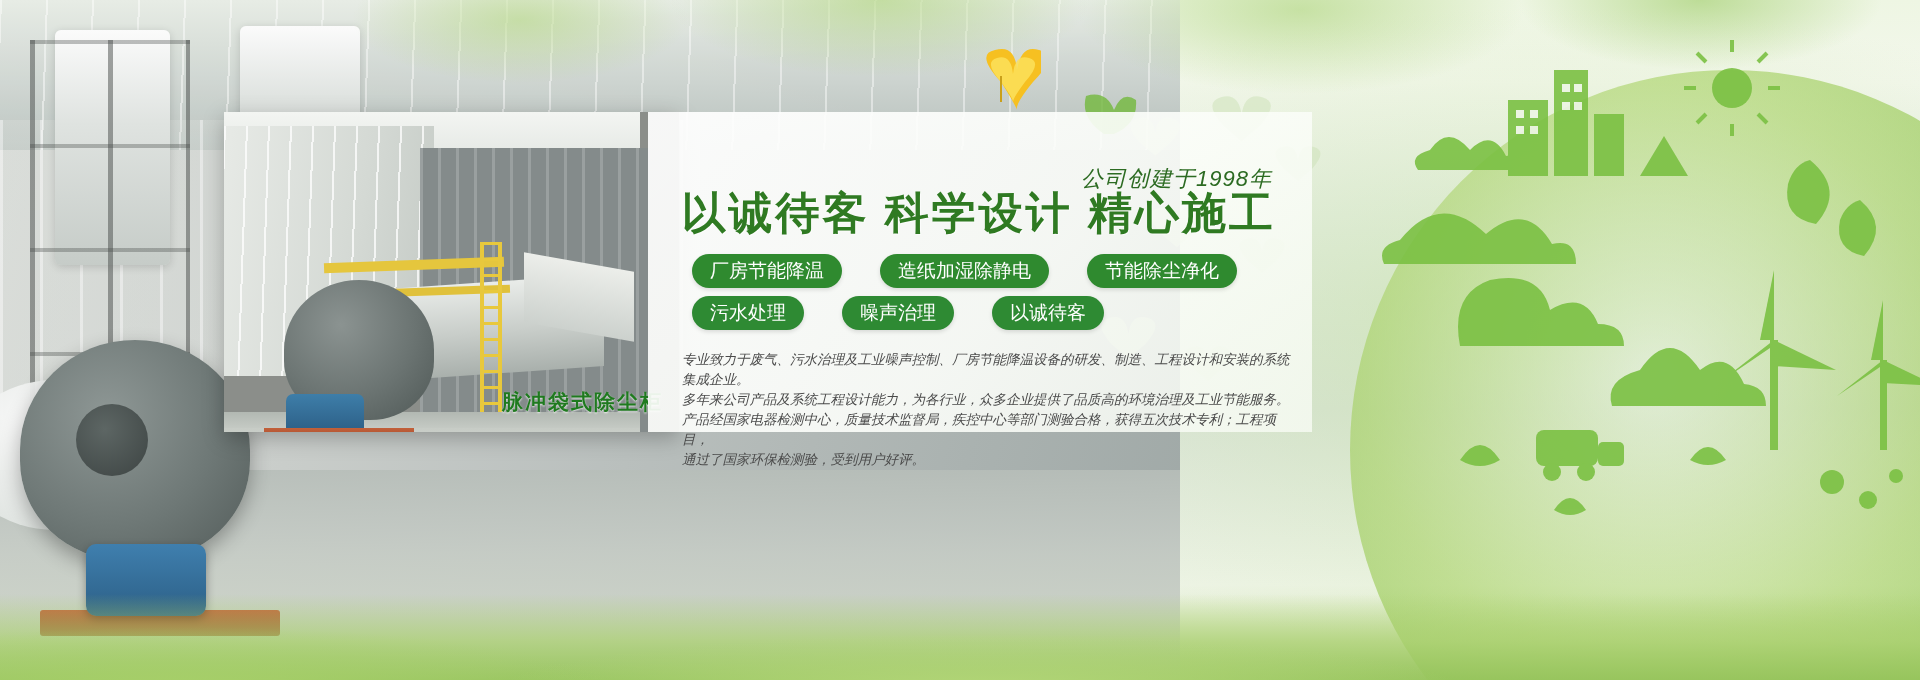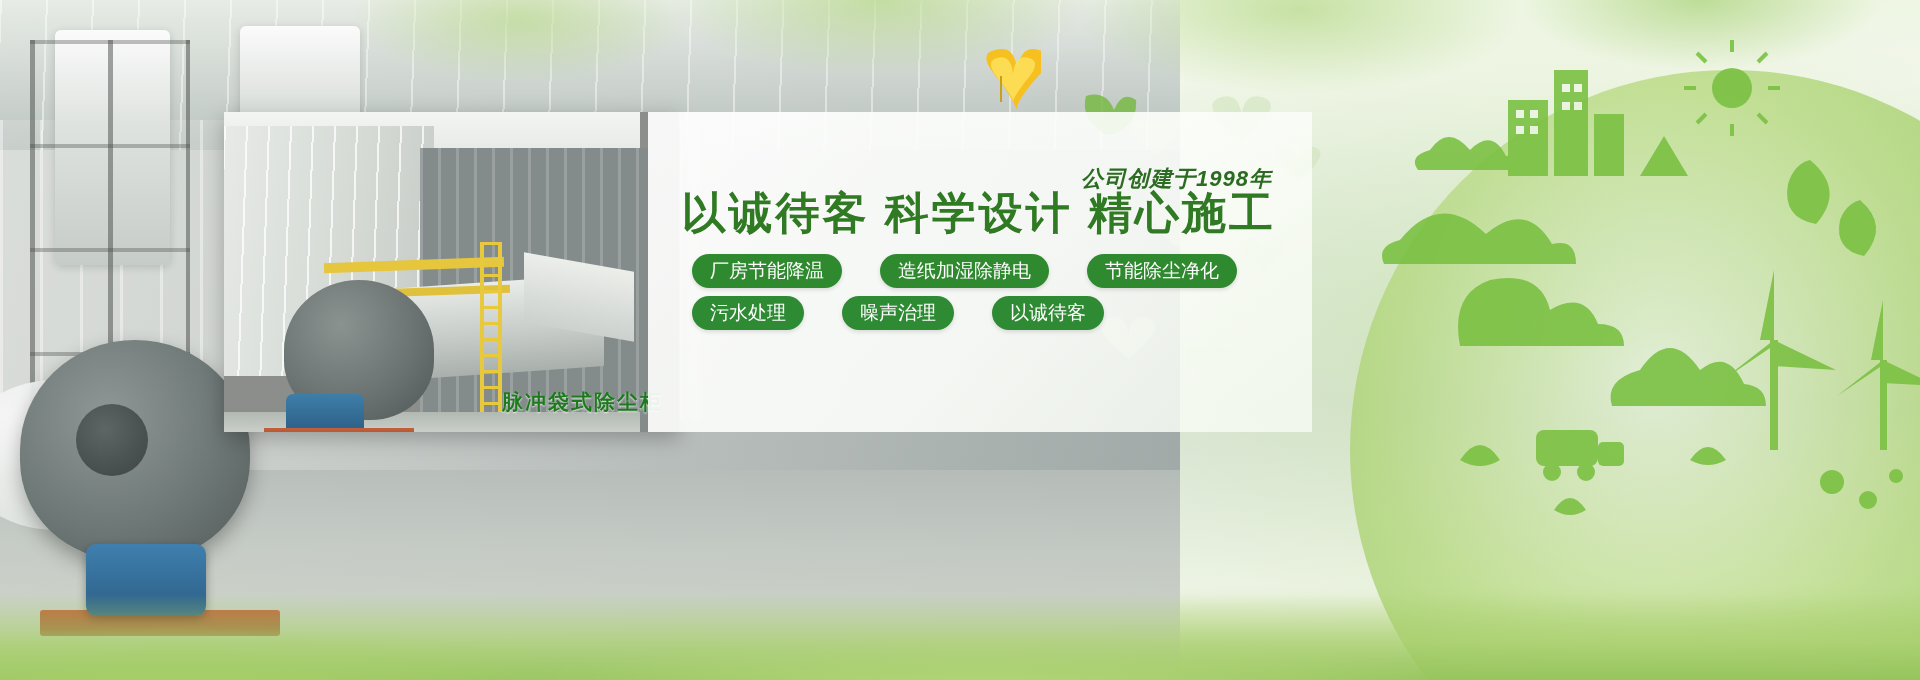--- a/index.html
+++ b/index.html
@@ -182,21 +182,21 @@
     letter-spacing:2px;white-space:nowrap;pointer-events:none;
   }
 
   
   .panel{
     position:absolute;left:648px;top:112px;width:664px;height:320px;
     background:linear-gradient(135deg, rgba(255,255,255,.93) 0%, rgba(252,254,250,.90) 55%, rgba(247,251,243,.82) 100%);
   }
   .est-line{
     position:absolute;right:40px;top:52px;
-    font-size:22px;font-weight:bold;font-style:italic;color:#2c6b22;
+    font-size:22px;font-weight:normal;font-style:italic;color:#2c6b22;
     letter-spacing:1px;white-space:nowrap;
   }
   .headline{
     position:absolute;right:36px;top:72px;
     font-size:44px;font-weight:bold;color:#2f7a22;
     letter-spacing:3px;white-space:nowrap;
     text-shadow:1px 1px 0 rgba(255,255,255,.6);
     text-align:center;
   }
   .pills{
@@ -361,16 +361,22 @@
 
     <div class="pills">
       <div class="pill">厂房节能降温</div>
       <div class="pill">造纸加湿除静电</div>
       <div class="pill">节能除尘净化</div>
       <div class="pill r2">污水处理</div>
       <div class="pill r2">噪声治理</div>
       <div class="pill r2">以诚待客</div>
     </div>
 
+    <div class="body-text">
+      <p>专业致力于废气、污水治理及工业噪声控制、厂房节能降温设备的研发、制造、工程设计和安装的系统集成企业。</p>
+      <p>多年来公司产品及系统工程设计能力，为各行业，众多企业提供了品质高的环境治理及工业节能服务。</p>
+      <p>产品经国家电器检测中心，质量技术监督局，疾控中心等部门测验合格，获得五次技术专利；工程项目，</p>
+      <p>通过了国家环保检测验，受到用户好评。</p>
+    </div>
   </div>
 
   <div class="grass"></div>
 </div>
 
 </body></html>

